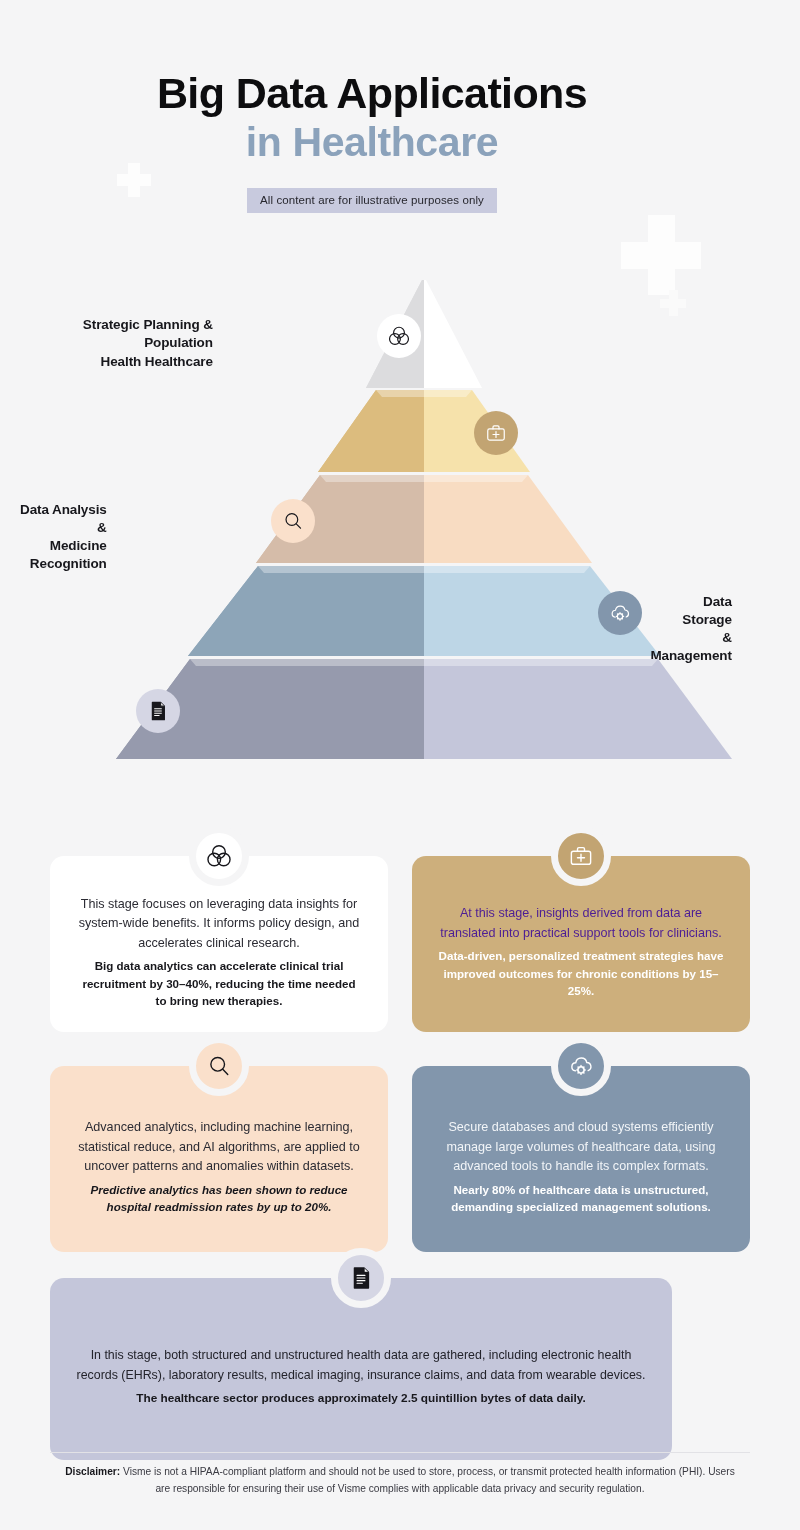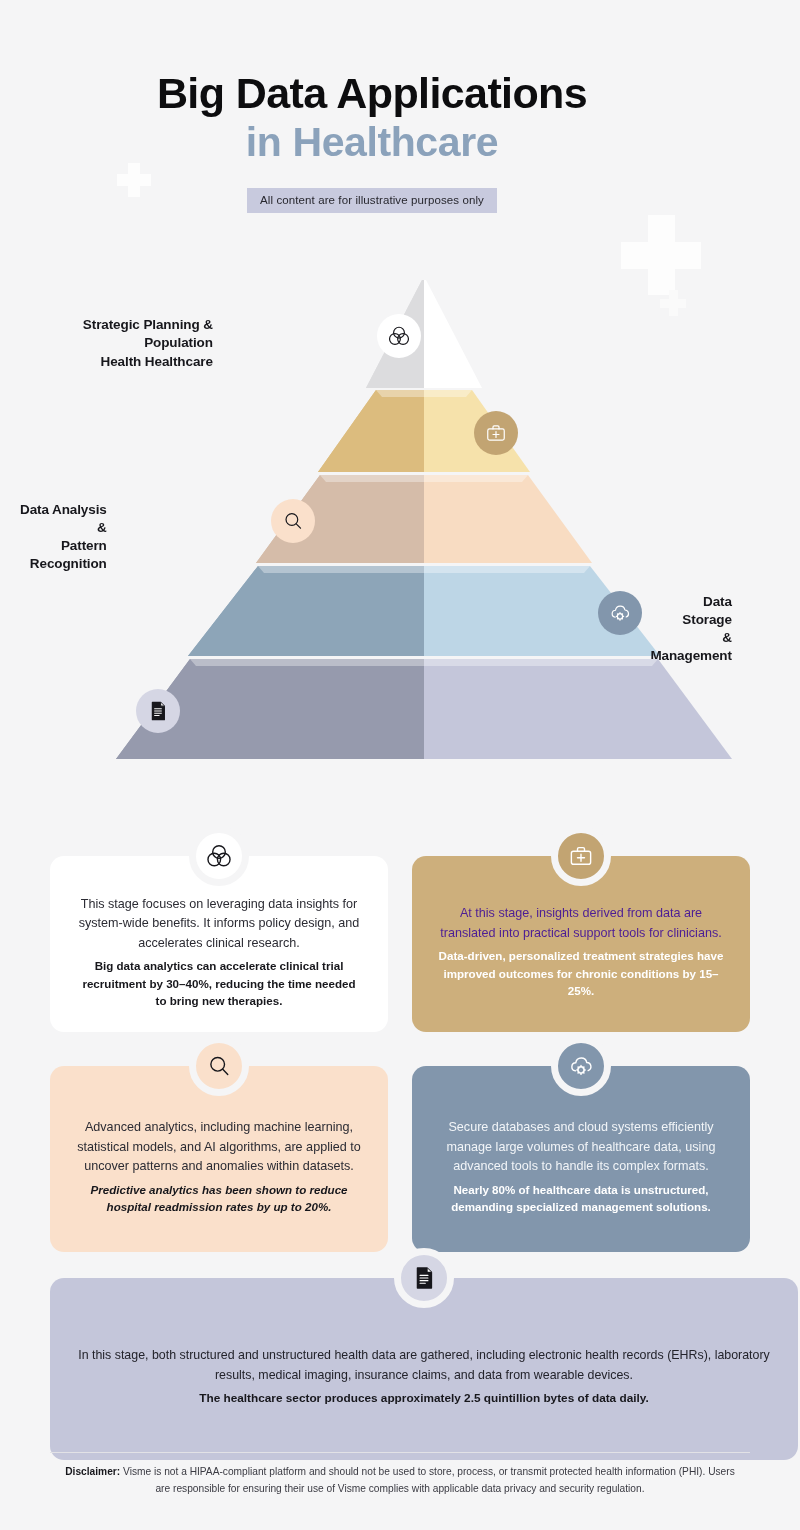--- a/index.html
+++ b/index.html
@@ -144,21 +144,21 @@
         <div class="face" style="clip-path: polygon(74px 0px, 282px 0px, 276px 7px, 80px 7px); background: rgba(255, 255, 255, 0.35);"></div>
       </div>
       <div class="pyr-badge" style="width: 44px; height: 44px; background: rgb(250, 224, 203); top: 226.76px; left: 254.72px;">
         <svg width="24" height="24" viewBox="0 0 32 32">
           <circle cx="14.5" cy="14" r="7.8" fill="none" stroke="#17171c" stroke-width="1.6" stroke-linecap="round" stroke-linejoin="round"></circle>
           <path d="M20.3 19.8 26 25.6" fill="none" stroke="#17171c" stroke-width="1.6" stroke-linecap="round" stroke-linejoin="round"></path>
         </svg>
       </div>
       <div class="pyr-label" style="right: 553.28px; text-align: right; top: 228.76px;">
         <div>Data Analysis &amp;</div>
-        <div>Pattern Recognition</div>
+        <div>Medicine Recognition</div>
       </div>
       <div class="tier" style="left: 162px; top: 294px; width: 492px; height: 90px;">
         <div class="face" style="clip-path: polygon(80px 0px, 246px 0px, 246px 90px, 10px 90px); background: linear-gradient(100deg, rgb(141, 165, 184) 0%, rgb(141, 165, 184) 62%, rgba(0, 0, 0, 0.06) 100%) rgb(141, 165, 184);"></div>
         <div class="face" style="clip-path: polygon(246px 0px, 412px 0px, 482px 90px, 246px 90px); background: rgb(189, 214, 230);"></div>
         <div class="face" style="clip-path: polygon(80px 0px, 412px 0px, 406px 7px, 86px 7px); background: rgba(255, 255, 255, 0.35);"></div>
       </div>
       <div class="pyr-badge" style="width: 44px; height: 44px; background: rgb(130, 150, 172); top: 318.8px; left: 582.4px;">
         <svg width="24" height="24" viewBox="0 0 32 32">
           <path d="M9.5 21.5a4.6 4.6 0 0 1 .5-9.15A6.4 6.4 0 0 1 22.6 12a4.8 4.8 0 0 1 1.6 9.3" fill="none" stroke="#ffffff" stroke-width="1.6" stroke-linecap="round" stroke-linejoin="round"></path>
           <circle cx="16" cy="20.5" r="3.6" fill="none" stroke="#ffffff" stroke-width="1.6" stroke-linecap="round" stroke-linejoin="round"></circle>
@@ -210,35 +210,35 @@
         <div class="card-body" style="color: #4c1d95;">At this stage, insights derived from data are translated into practical support tools for clinicians.</div>
         <div class="card-stat" style="color: rgb(255, 255, 255);">Data-driven, personalized treatment strategies have improved outcomes for chronic conditions by 15–25%.</div>
       </div>
       <div class="card" style="left: 50px; top: 228px; width: 338px; height: 186px; background: rgb(250, 224, 203);">
         <div class="card-badge" style="background: rgb(250, 224, 203);">
           <svg width="28" height="28" viewBox="0 0 32 32">
             <circle cx="14.5" cy="14" r="7.8" fill="none" stroke="#17171c" stroke-width="1.6" stroke-linecap="round" stroke-linejoin="round"></circle>
             <path d="M20.3 19.8 26 25.6" fill="none" stroke="#17171c" stroke-width="1.6" stroke-linecap="round" stroke-linejoin="round"></path>
           </svg>
         </div>
-        <div class="card-body" style="color: rgb(43, 43, 51);">Advanced analytics, including machine learning, statistical models, and AI algorithms, are applied to uncover patterns and anomalies within datasets.</div>
+        <div class="card-body" style="color: rgb(43, 43, 51);">Advanced analytics, including machine learning, statistical reduce, and AI algorithms, are applied to uncover patterns and anomalies within datasets.</div>
         <div class="card-stat" style="color: rgb(23, 23, 28); font-style: italic;">Predictive analytics has been shown to reduce hospital readmission rates by up to 20%.</div>
       </div>
       <div class="card" style="left: 412px; top: 228px; width: 338px; height: 186px; background: rgb(130, 150, 172);">
         <div class="card-badge" style="background: rgb(130, 150, 172);">
           <svg width="28" height="28" viewBox="0 0 32 32">
             <path d="M9.5 21.5a4.6 4.6 0 0 1 .5-9.15A6.4 6.4 0 0 1 22.6 12a4.8 4.8 0 0 1 1.6 9.3" fill="none" stroke="#ffffff" stroke-width="1.6" stroke-linecap="round" stroke-linejoin="round"></path>
             <circle cx="16" cy="20.5" r="3.6" fill="none" stroke="#ffffff" stroke-width="1.6" stroke-linecap="round" stroke-linejoin="round"></circle>
             <path d="M16 15.4v1.6M16 24v1.6M11.2 20.5h1.5M19.3 20.5h1.5M12.6 17.1l1.1 1.1M18.3 22.8l1.1 1.1M19.4 17.1l-1.1 1.1M13.7 22.8l-1.1 1.1" fill="none" stroke="#ffffff" stroke-width="1.6" stroke-linecap="round" stroke-linejoin="round"></path>
           </svg>
         </div>
         <div class="card-body" style="color: rgb(242, 245, 248);">Secure databases and cloud systems efficiently manage large volumes of healthcare data, using advanced tools to handle its complex formats.</div>
         <div class="card-stat" style="color: rgb(255, 255, 255);">Nearly 80% of healthcare data is unstructured, demanding specialized management solutions.</div>
       </div>
-      <div class="card wide" style="left: 50px; top: 440px; width: 748px; height: 182px; background: rgb(196, 198, 218);">
+      <div class="card wide" style="left: 50px; top: 440px; width: 622px; height: 182px; background: rgb(196, 198, 218);">
         <div class="card-badge" style="background: rgb(213, 214, 228);">
           <svg width="28" height="28" viewBox="0 0 32 32">
             <path d="M8.5 4.5h11l5 5v18h-16z" fill="#17171c" stroke="#17171c" stroke-width="1.6" stroke-linejoin="round"></path>
             <path d="M19.5 4.5v5h5" fill="#fff" stroke="#17171c" stroke-width="1.4" stroke-linejoin="round"></path>
             <path d="M11.5 13h9M11.5 16h9M11.5 19h9M11.5 22h6" stroke="#fff" stroke-width="1.3" stroke-linecap="round"></path>
           </svg>
         </div>
         <div class="card-body" style="color: rgb(35, 35, 43);">In this stage, both structured and unstructured health data are gathered, including electronic health records (EHRs), laboratory results, medical imaging, insurance claims, and data from wearable devices.</div>
         <div class="card-stat" style="color: rgb(23, 23, 28);">The healthcare sector produces approximately 2.5 quintillion bytes of data daily.</div>
       </div>

